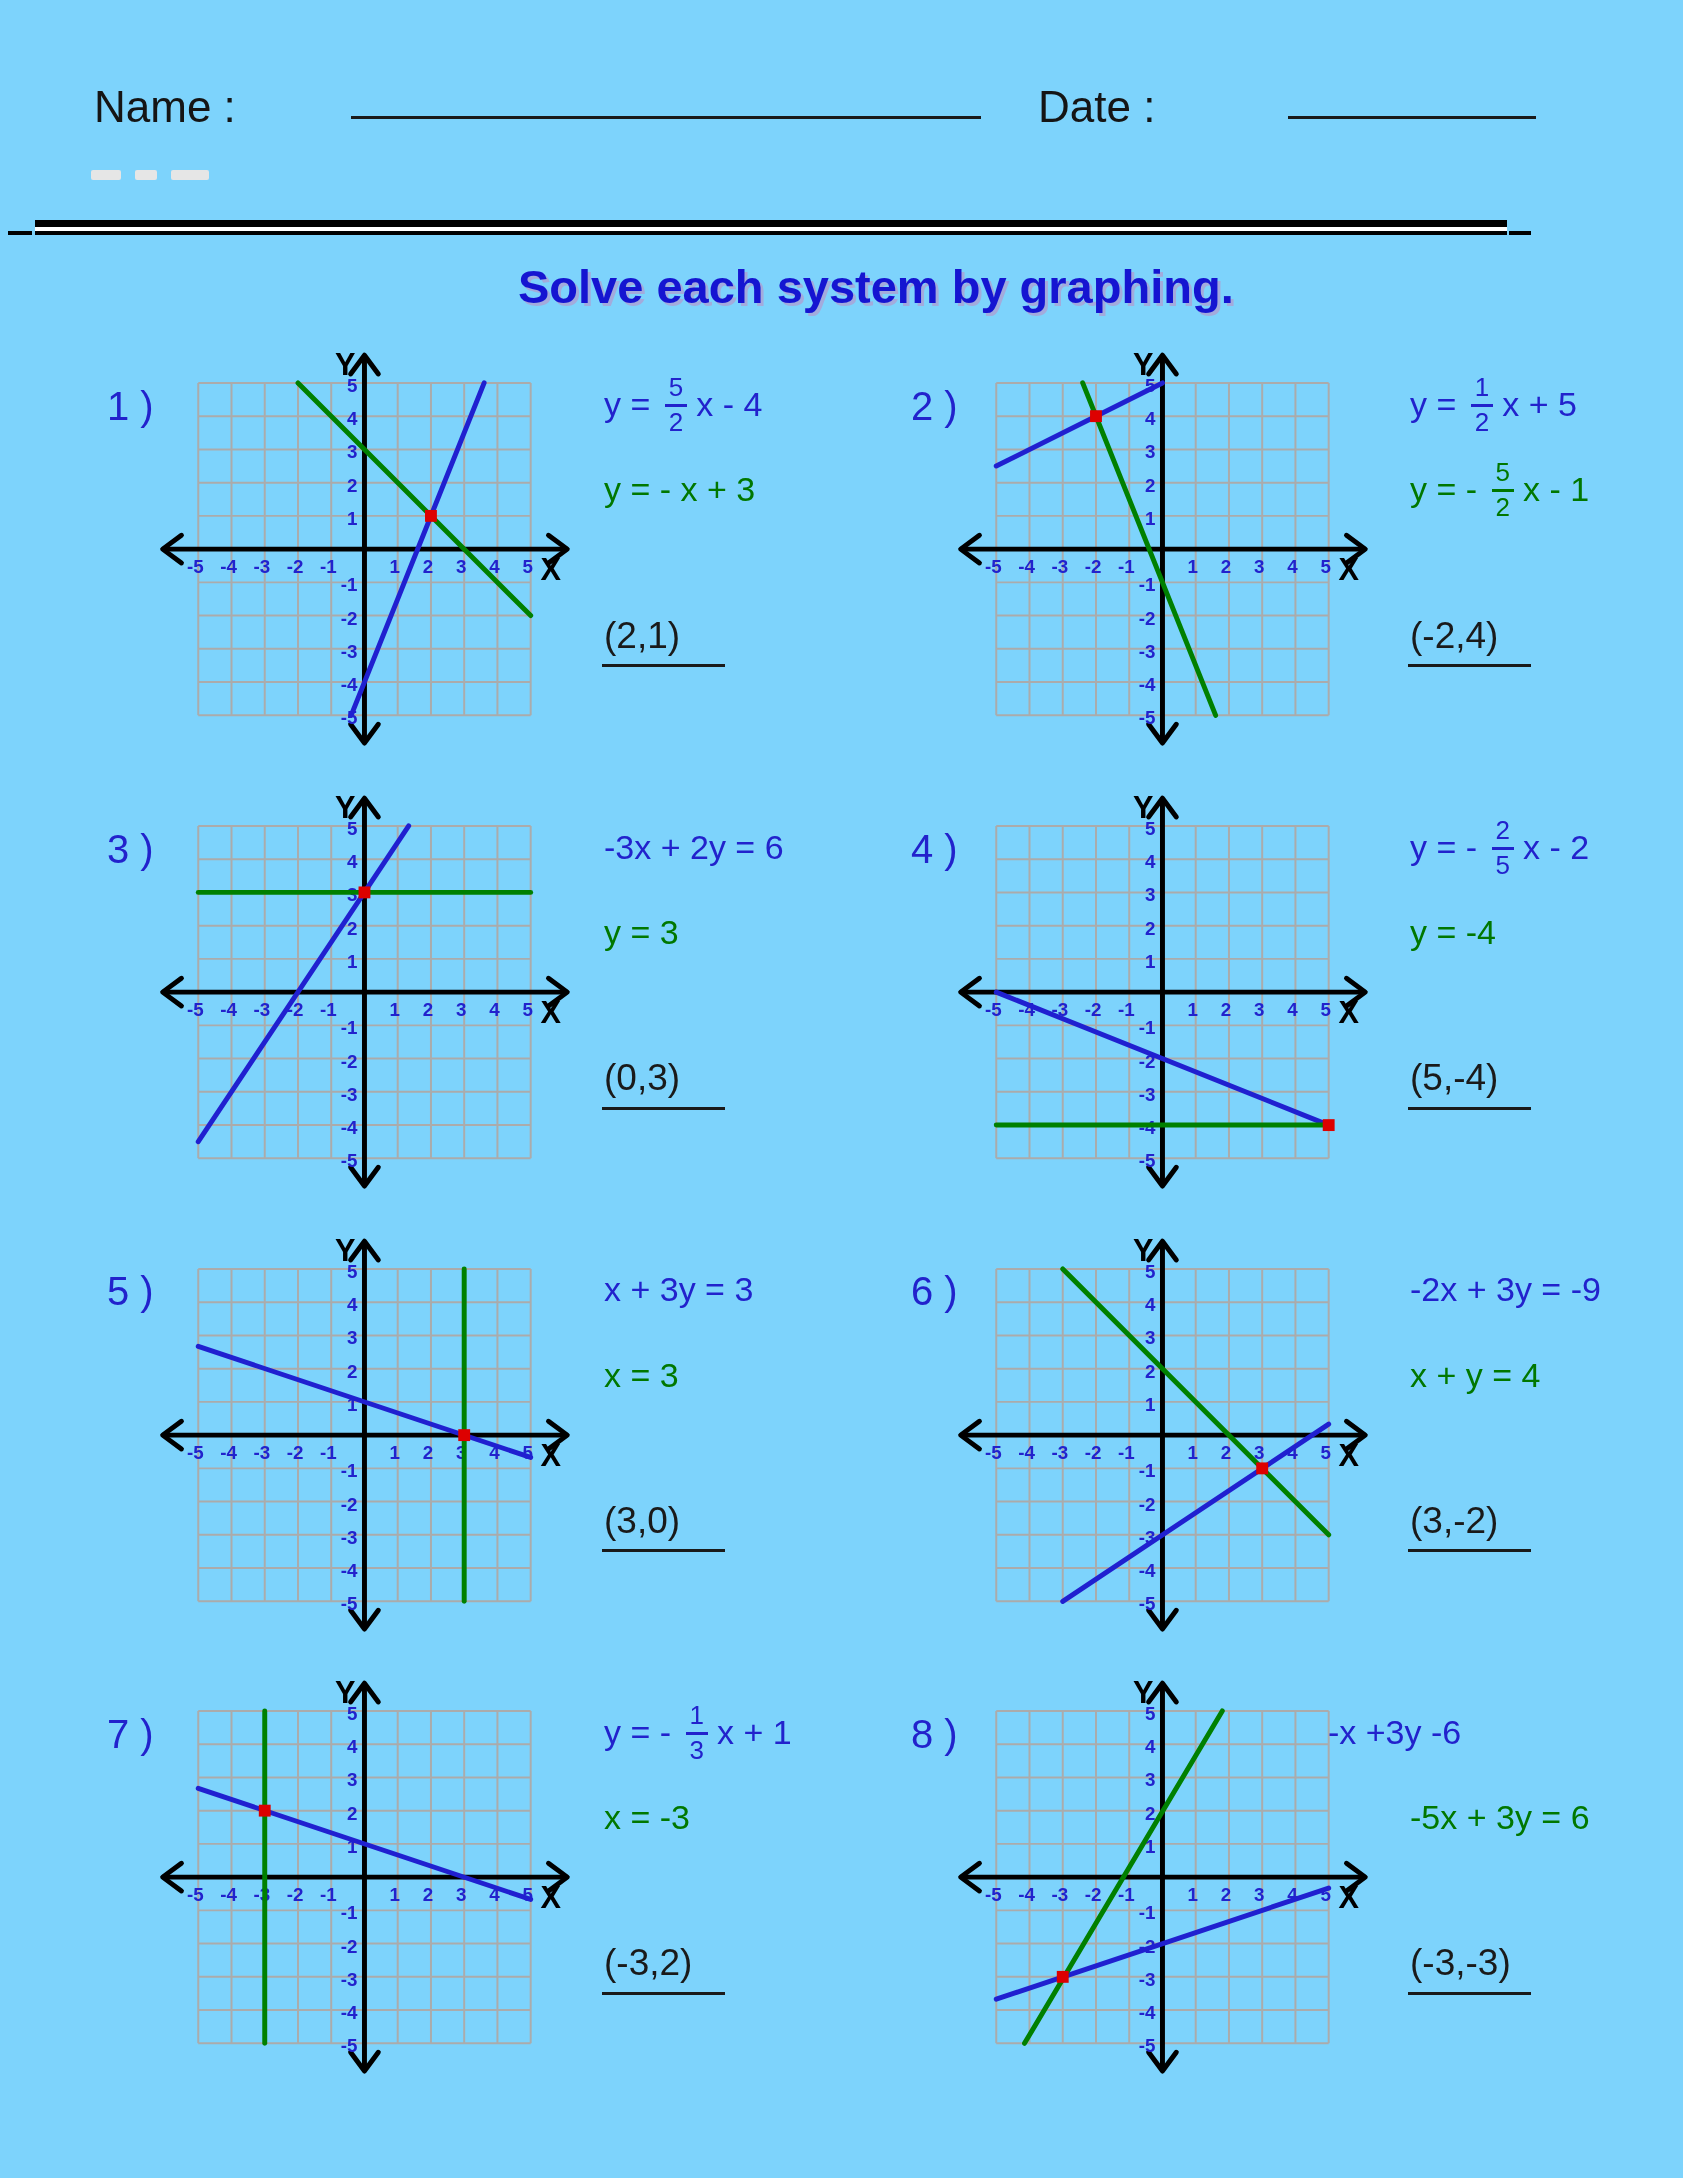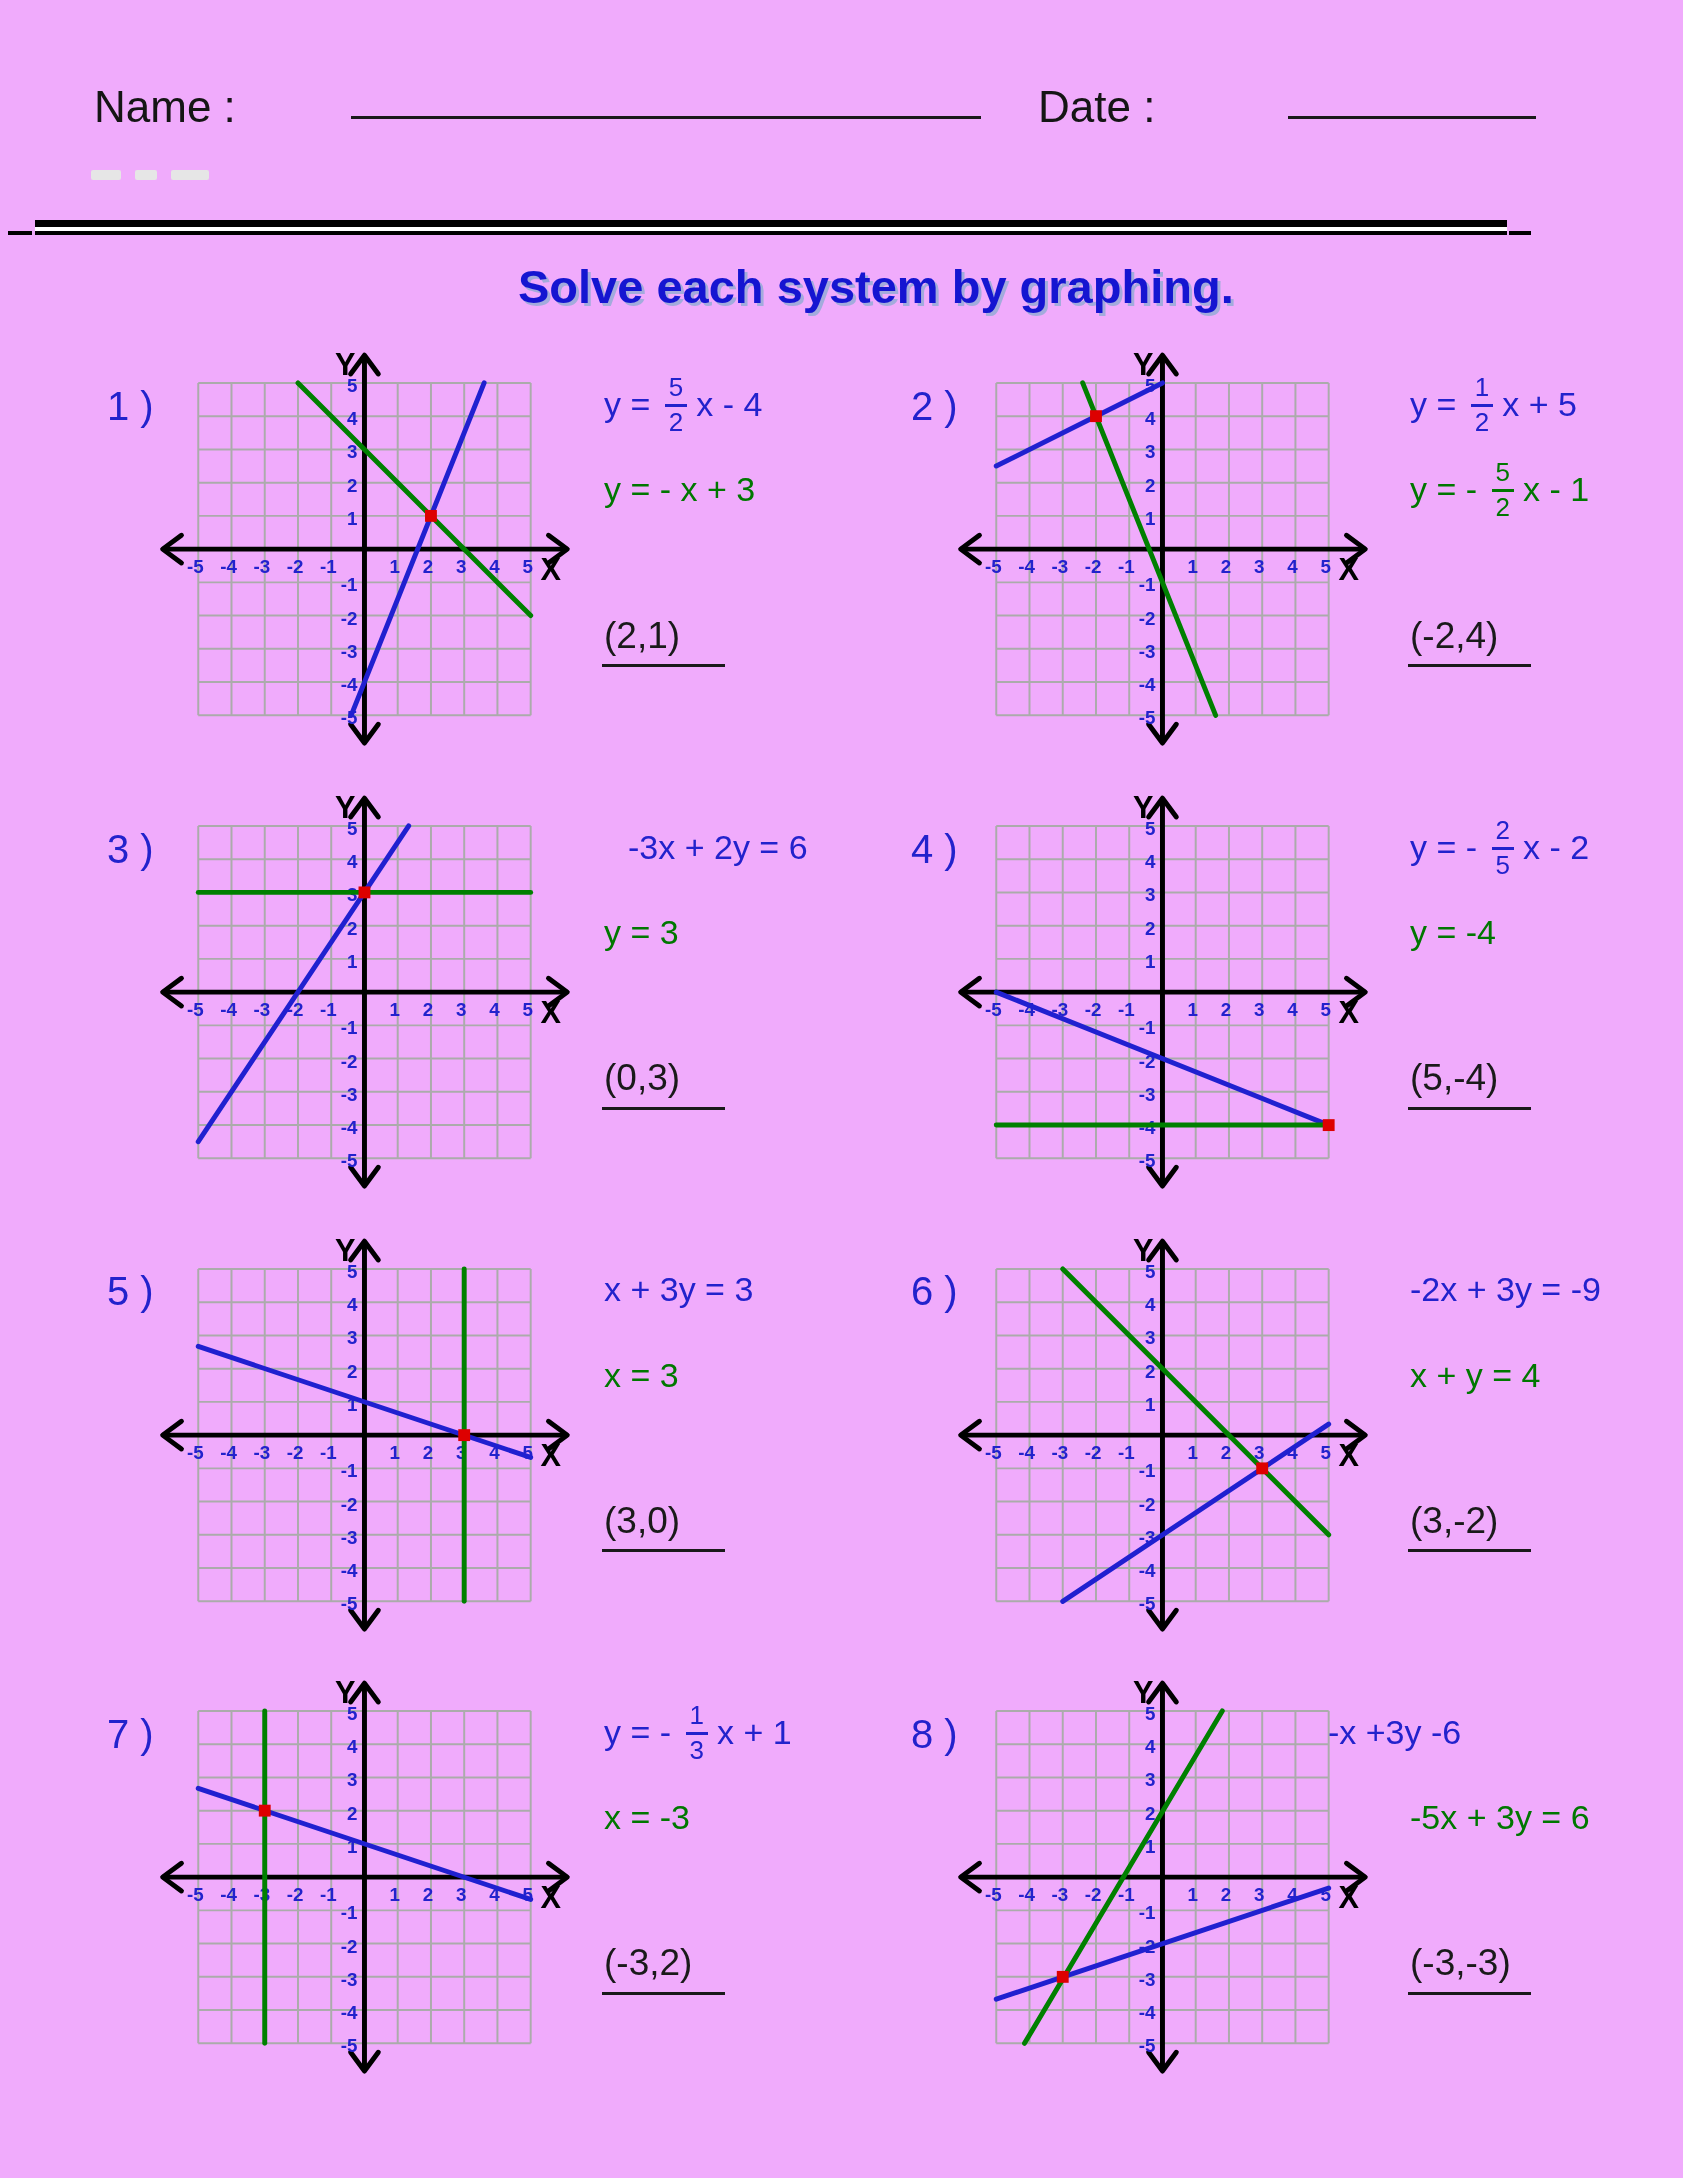--- a/index.html
+++ b/index.html
@@ -1,16 +1,16 @@
 <!DOCTYPE html>
 <html><head>
 <meta charset="utf-8">
 <style>
   html,body{margin:0;padding:0;background:#fff;}
-  #page{position:relative;width:1683px;height:2178px;background:#f0abfc;overflow:hidden;
+  #page{position:relative;width:1683px;height:2178px;background:#7dd3fc;overflow:hidden;
         font-family:"Liberation Sans",sans-serif;}
   .hdr-label{position:absolute;font-size:44px;color:#151515;}
   .blank{position:absolute;height:3px;background:#1a1a1a;}
   #name-line{left:351px;top:116px;width:630px;}
   #date-line{left:1288px;top:116px;width:248px;}
   .faint{position:absolute;left:91px;top:170px;display:flex;gap:14px;}
   .faint i{display:block;height:10px;background:#e6e6e6;border-radius:2px;}
   .faint i:nth-child(1){width:30px}.faint i:nth-child(2){width:22px}.faint i:nth-child(3){width:38px}
   .double-rule{position:absolute;left:35px;top:220px;width:1472px;height:4px;background:#fff;
                border-top:7px solid #000;border-bottom:4px solid #000;}
@@ -241,21 +241,21 @@
           <text x="231" y="178.4" text-anchor="end" font-size="19" font-weight="bold" fill="#2222cc">1</text>
           <text x="231" y="245.6" text-anchor="end" font-size="19" font-weight="bold" fill="#2222cc">-1</text>
           <text x="231" y="279.2" text-anchor="end" font-size="19" font-weight="bold" fill="#2222cc">-2</text>
           <text x="231" y="312.8" text-anchor="end" font-size="19" font-weight="bold" fill="#2222cc">-3</text>
           <text x="231" y="346.4" text-anchor="end" font-size="19" font-weight="bold" fill="#2222cc">-4</text>
           <text x="231" y="380" text-anchor="end" font-size="19" font-weight="bold" fill="#2222cc">-5</text>
           <line x1="70" y1="354.20000000000005" x2="282.688" y2="35" stroke="#2020d0" stroke-width="5" stroke-linecap="round"></line>
           <line x1="70" y1="102.19999999999999" x2="406" y2="102.19999999999999" stroke="#008000" stroke-width="5" stroke-linecap="round"></line>
           <rect x="232" y="96.19999999999999" width="12" height="12" fill="#dd0000"></rect>
         </svg>
-    <div class="eq eq1" style="left: 628px; top: 812px; color: rgb(34, 34, 204);">
+    <div class="eq eq1" style="left: 604px; top: 812px; color: rgb(34, 34, 204);">
           <span>-3x + 2y = 6</span>
         </div>
     <div class="eq eq2" style="left: 604px; top: 897px; color: rgb(0, 119, 0); text-align: center;">
           <span>y = 3</span>
         </div>
     <div class="answer" style="left: 604px; top: 1056px; color: rgb(26, 26, 26);">(0,3)</div>
     <div class="answer-line" style="left: 602px; top: 1107px;"></div>
   </div>
 
   <div class="problem">

